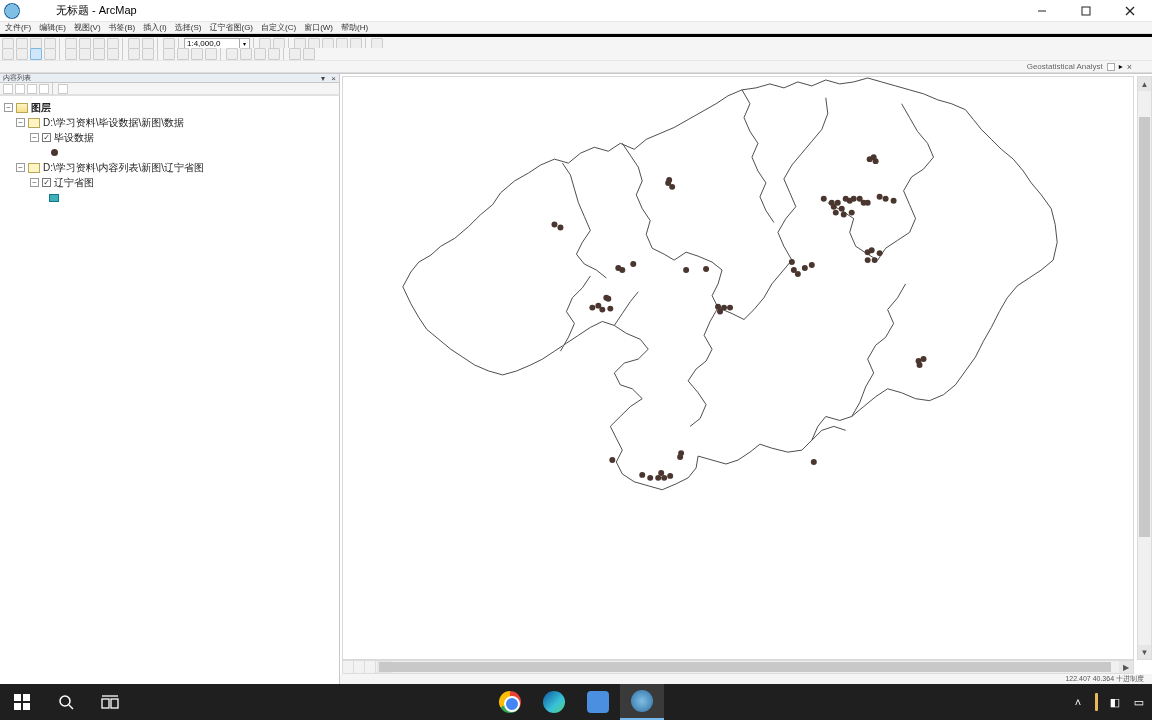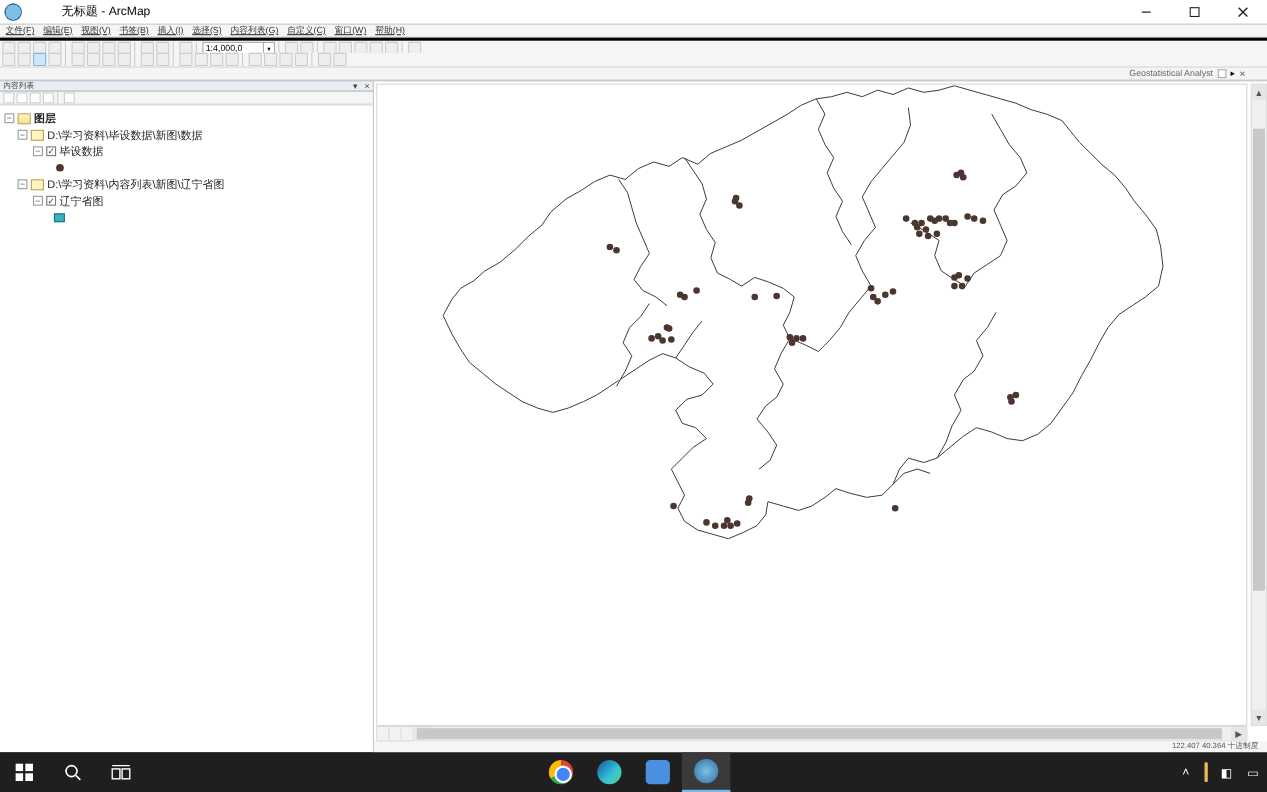--- a/index.html
+++ b/index.html
@@ -7,21 +7,21 @@
 
     
     .titlebar { position:absolute; left:0; top:0; width:1152px; height:22px; background:#fff; display:flex; align-items:center; border-bottom:1px solid #e6e6e6;gap:32px; }
     .titlebar .app-icon { width:16px; height:16px; margin:0 4px 0 4px; background:radial-gradient(circle at 50% 50%,#7fbfe6 0 60%,#2d6fa3 61% 100%); border-radius:50%; }
     .titlebar .title { font-size:11px; color:#000; }
     .win-btns { position:absolute; right:0; top:0; height:22px; display:flex; }
     .win-btn { width:44px; height:22px; display:flex; align-items:center; justify-content:center; font-size:11px; color:#222; }
 
     
     .menubar { position:absolute; left:0; top:22px; width:1152px; height:12px; background:#f5f5f5; display:flex; align-items:center; padding-left:2px; gap:2px; border-bottom:1px solid #dcdcdc; }
-    .menubar .m { font-size:8px; color:#333; padding:0 3px; line-height:11px;text-decoration:underline; }
+    .menubar .m { font-size:8px; color:#333; padding:0 3px; line-height:11px; }
 
     
     .toolbar1 { position:absolute; left:0; top:37px; width:1152px; height:14px; background:#f5f5f5; display:flex; align-items:center; padding-left:2px; gap:2px; border-bottom:1px solid #e6e6e6; }
     .toolbar2 { position:absolute; left:0; top:48px; width:1152px; height:13px; background:#f5f5f5; display:flex; align-items:center; padding-left:2px; gap:2px; border-bottom:1px solid #e6e6e6; }
     .tbtn { width:12px; height:12px; background:#eee; border:1px solid #ccc; border-radius:1px; }
     .tbtn.active { background:#cfe6fb; border-color:#7fb6e0; }
     .scale-box { width:66px; height:12px; font-size:8px; background:#fff; border:1px solid #aaa; padding:0 2px; display:inline-flex; align-items:center; position:relative; }
     .scale-box .dd { position:absolute; right:0; top:0; width:10px; height:10px; border-left:1px solid #aaa; display:flex; align-items:center; justify-content:center; font-size:6px; }
     .tsep { width:3px; height:12px; border-left:1px solid #ccc; margin:0 1px; }
 
@@ -108,21 +108,21 @@
   </div>
 </div>
 
 <div class="menubar">
   <span class="m">文件(F)</span>
   <span class="m">编辑(E)</span>
   <span class="m">视图(V)</span>
   <span class="m">书签(B)</span>
   <span class="m">插入(I)</span>
   <span class="m">选择(S)</span>
-  <span class="m">内容列表(G)</span>
+  <span class="m">辽宁省图(G)</span>
   <span class="m">自定义(C)</span>
   <span class="m">窗口(W)</span>
   <span class="m">帮助(H)</span>
 </div>
 
 <div class="toolbar1">
   <div class="tbtn"></div>
   <div class="tbtn"></div>
   <div class="tbtn"></div>
   <div class="tbtn"></div>

